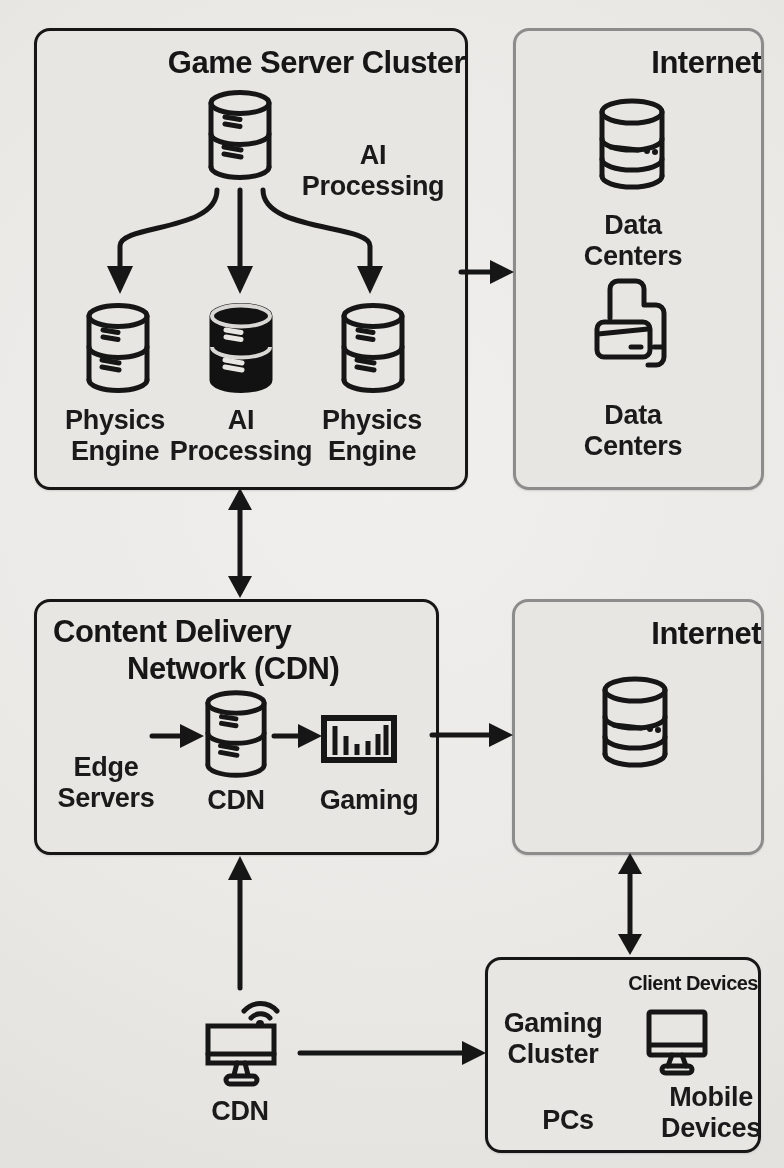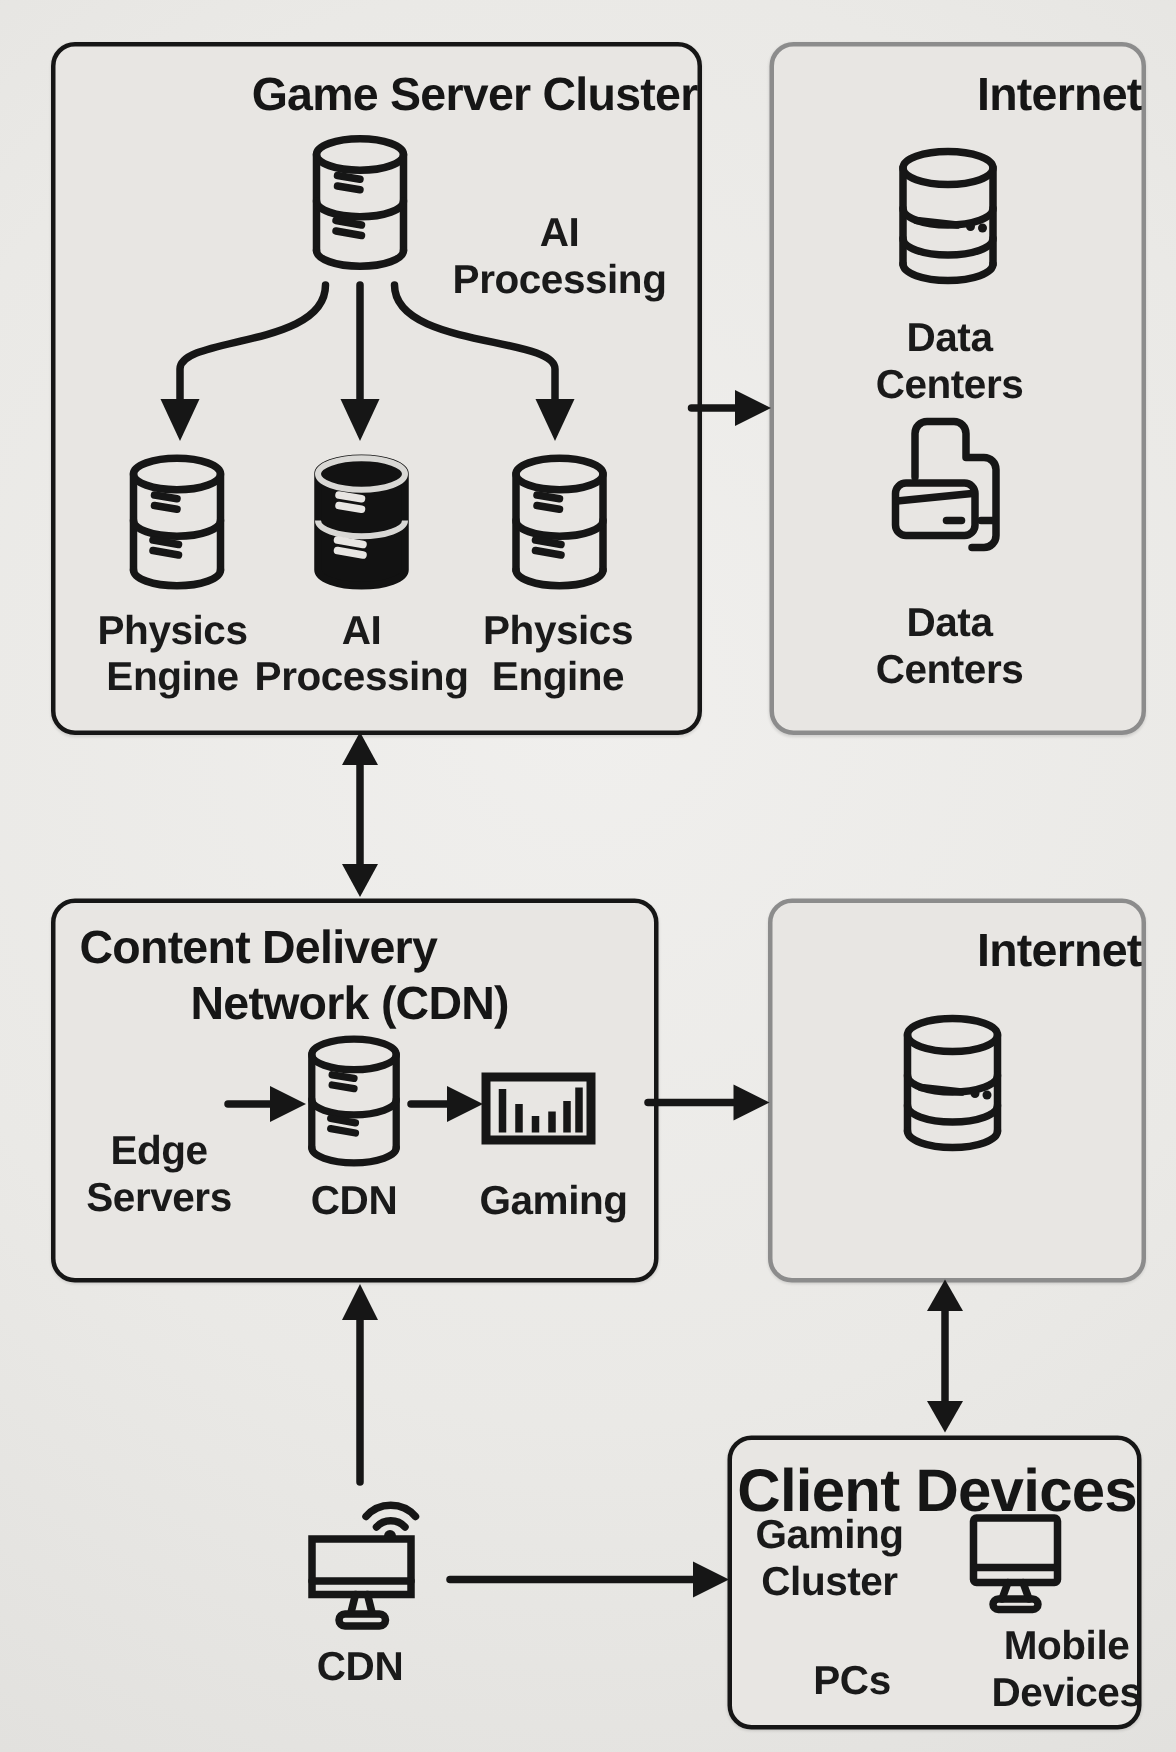--- a/index.html
+++ b/index.html
@@ -170,21 +170,21 @@
     <path class="stroke" d="M5,14 V78 M65,14 V78"></path>
     <path class="stroke" d="M5,41 A30,11 0 0 0 65,41"></path>
     <path class="stroke" d="M5,61 A30,11 0 0 0 65,61"></path>
     <path class="stroke" d="M5,78 A30,11 0 0 0 65,78"></path>
     <path class="stroke" d="M14,49 l27,3"></path>
     <circle class="fillink" cx="50" cy="53" r="3"></circle>
     <circle class="fillink" cx="58" cy="54" r="3"></circle>
   </svg>
 
   <div class="box" style="left:485px;top:957px;width:270px;height:190px;">
-    <div class="title centered" style="top:12px;font-size:40px;">Client Devices</div>
+    <div class="title centered" style="top:12px;font-size:20px;">Client Devices</div>
   </div>
 
   <div class="lbl" style="left:553px;top:1008px;">Gaming
 Cluster</div>
 
   <svg style="left:645px;top:1008px;" width="64" height="70" viewBox="0 0 64 70">
     <rect x="4" y="4" width="56" height="43" rx="2" fill="none" stroke="#161616" stroke-width="5"></rect>
     <path class="stroke" d="M5,37 H59"></path>
     <path class="stroke" d="M27,47 l-4,11 M37,47 l4,11"></path>
     <rect x="17" y="58" width="30" height="7" rx="3.5" fill="none" stroke="#161616" stroke-width="5"></rect>

